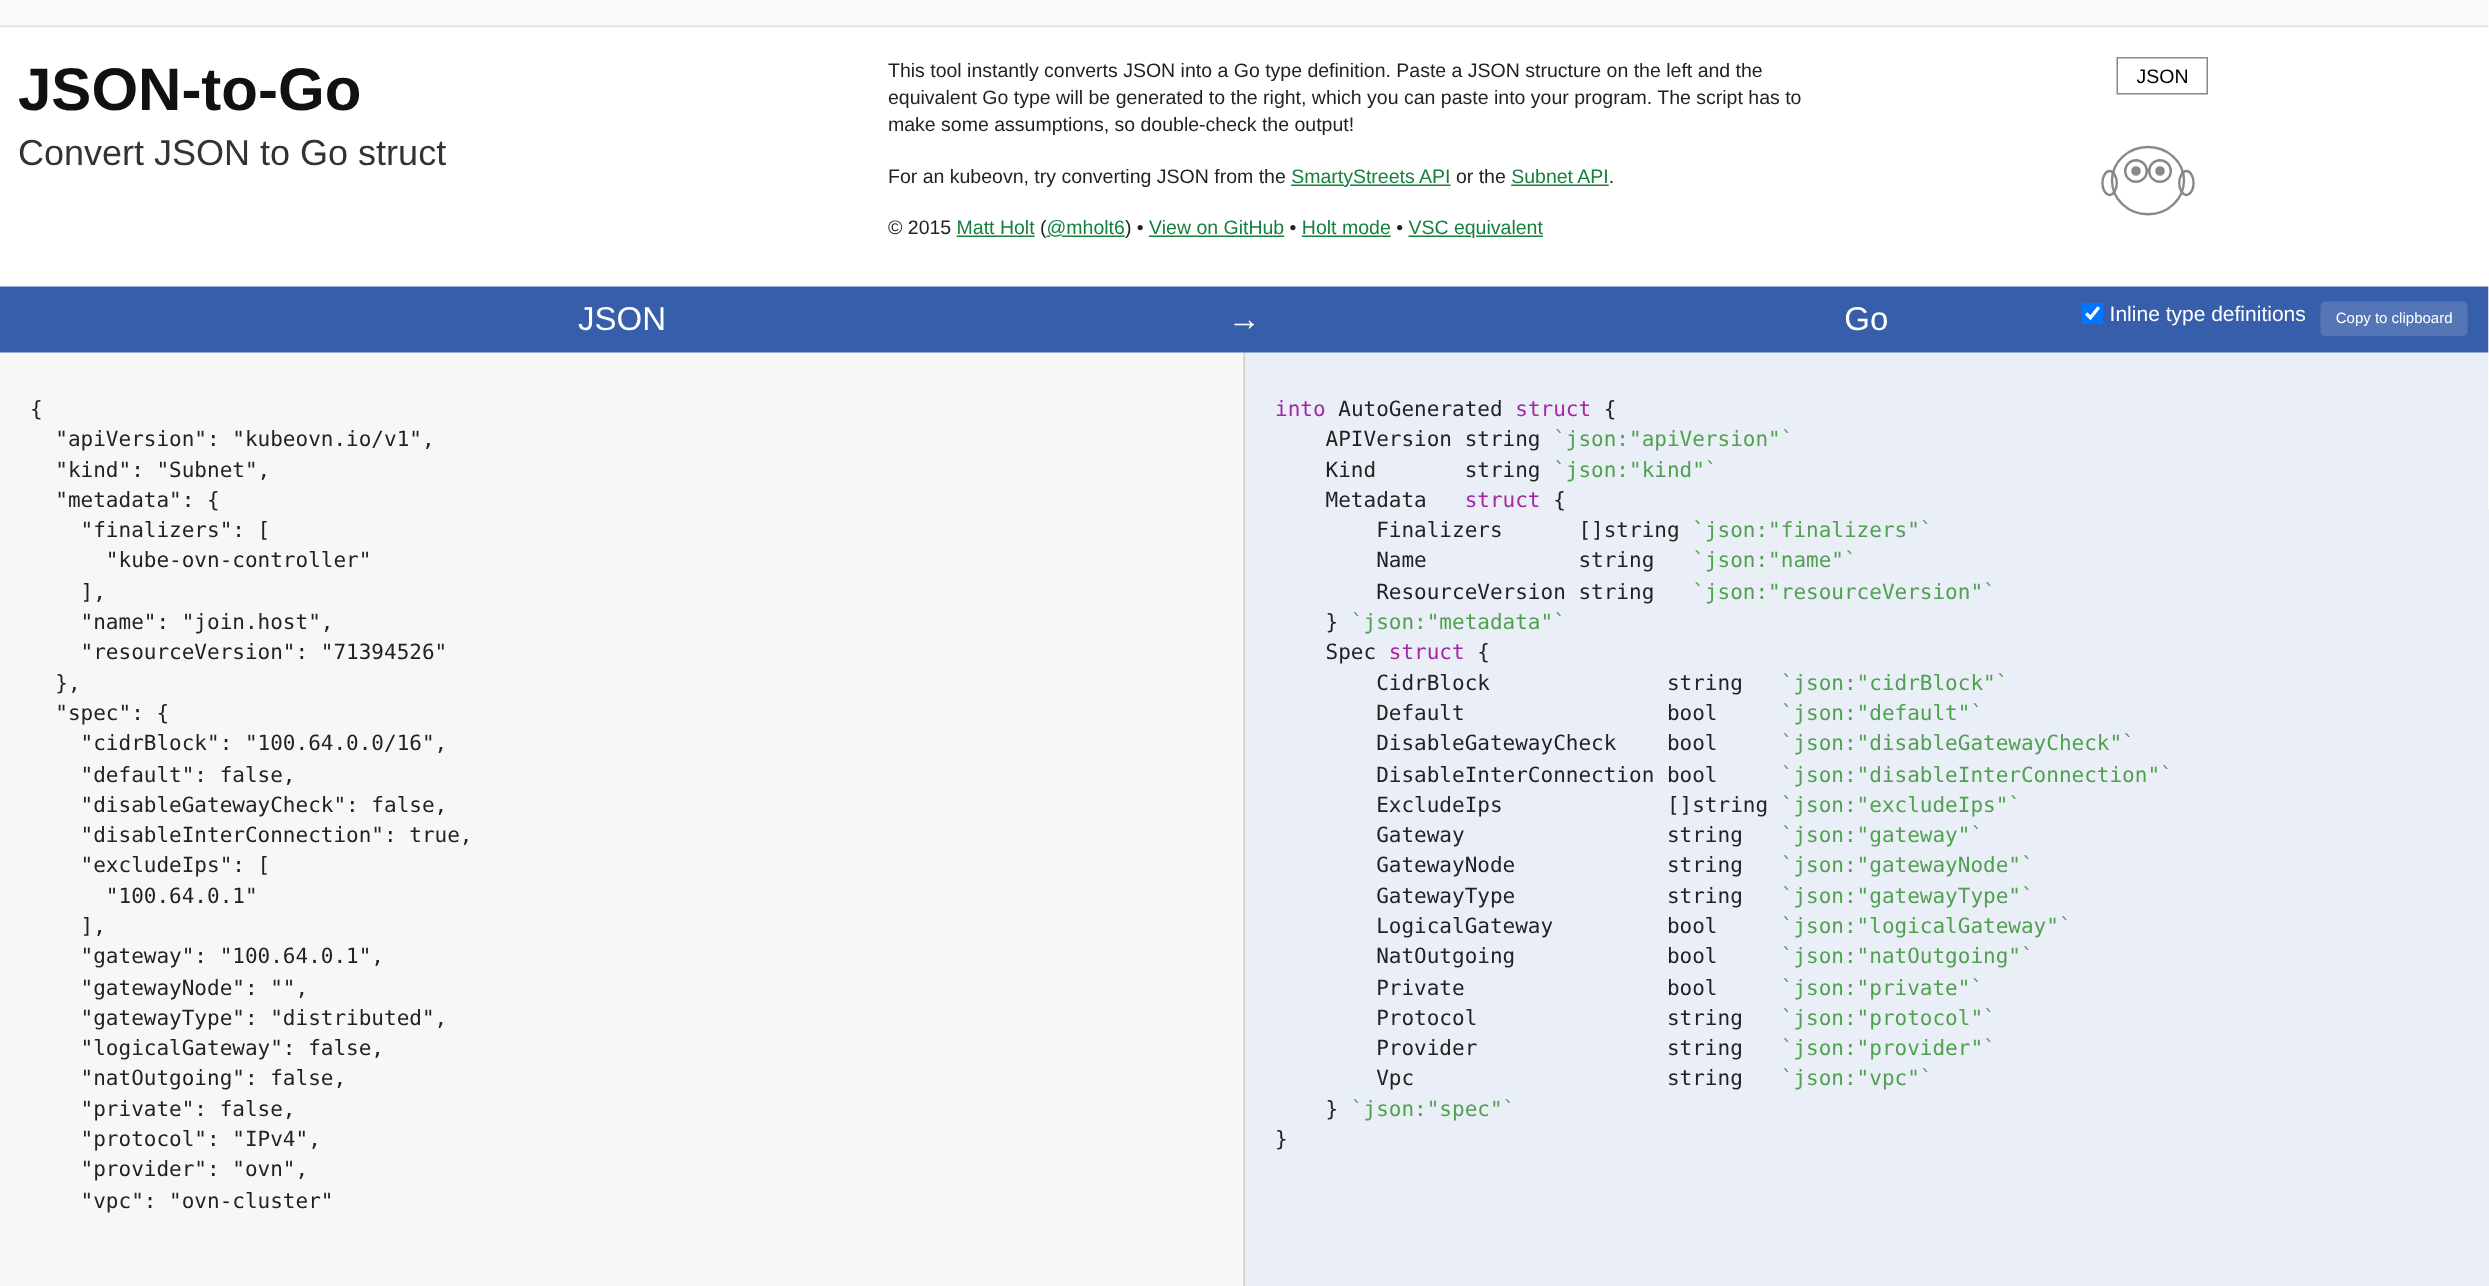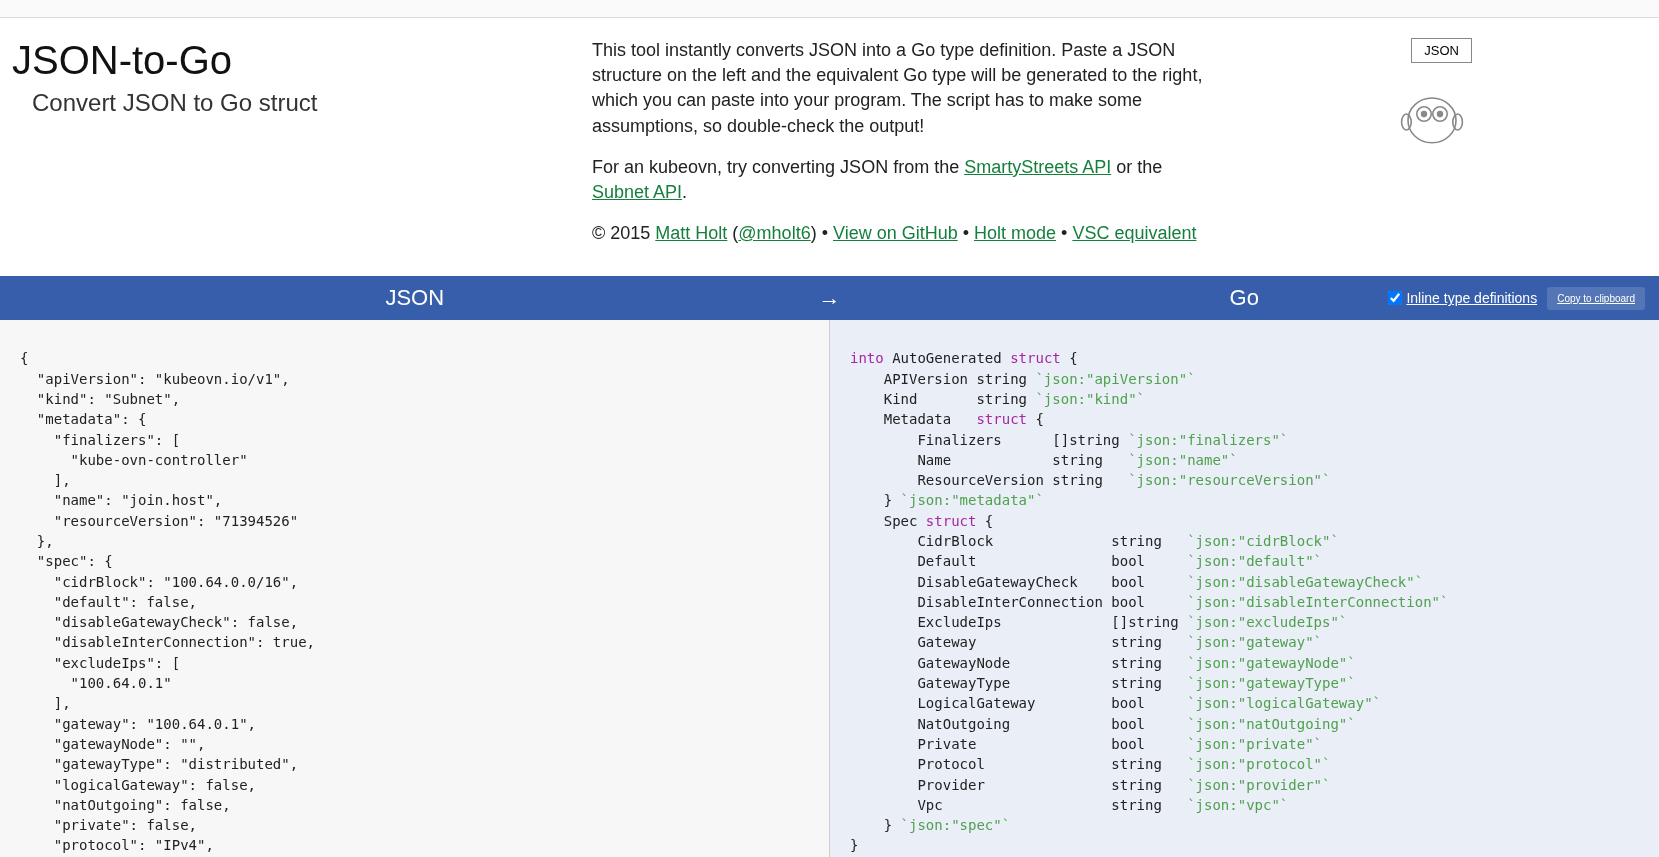--- a/index.html
+++ b/index.html
@@ -1,32 +1,32 @@
 <!DOCTYPE html>
 <html><head>
 <meta charset="utf-8">
 <style>
 * { margin: 0; padding: 0; box-sizing: border-box; }
 body { font-family: "Segoe UI", Arial, sans-serif; background: #fff; color: #222; }
 .top-strip { height: 18px; border-bottom: 1px solid #ddd; background: #fafafa; }
 .header { display: flex; padding: 20px 12px 14px 12px; gap: 60px; }
 .header-left { flex: 0 0 520px; }
-.title { font-size: 40px; font-weight: 400; color: #111; }
-.subtitle { font-size: 24px; font-weight: 400; color: #333; margin-top: 6px; margin-left: 20px; }
-.header-mid { flex: 1; font-size: 18px; color: #222; line-height: 1.4; max-width: 620px; }
+.title { font-size: 40px; font-weight: 700; color: #111; }
+.subtitle { font-size: 24px; font-weight: 400; color: #333; margin-top: 6px; }
+.header-mid { flex: 1; font-size: 13px; color: #222; line-height: 1.4; max-width: 620px; }
 .header-mid p { margin-bottom: 16px; }
 .header-mid a { color: #15803d; }
 .header-right { flex: 0 0 200px; display: flex; flex-direction: column; align-items: flex-end; }
 .json-btn { border: 1px solid #888; background: #fff; padding: 4px 12px; font-size: 13px; margin-bottom: 16px; }
 .gopher { width: 80px; height: 70px; }
 .gopher svg { width: 100%; height: 100%; }
 .band { background: #375eab; color: #fff; height: 44px; display: flex; align-items: center; position: relative; }
 .band-left, .band-right { flex: 1; display: flex; align-items: center; justify-content: center; font-size: 22px; font-weight: 400; position: relative; }
 .arrow { position: absolute; left: 50%; transform: translateX(-50%); font-size: 22px; color: #fff; }
-.controls { position: absolute; right: 14px; display: flex; align-items: center; gap: 10px; font-size: 14px; text-decoration: underline; }
+.controls { position: absolute; right: 14px; display: flex; align-items: flex-start; gap: 10px; font-size: 14px; }
 .checkbox-wrap { display: flex; align-items: center; gap: 4px; }
 .checkbox-wrap input { width: 14px; height: 14px; }
 .copy-btn { background: rgba(255,255,255,0.15); border: none; color: #fff; padding: 6px 10px; font-size: 10px; border-radius: 3px; cursor: pointer; }
 .panes { display: flex; height: calc(857px - 18px - 166px - 44px); }
 .pane { flex: 1; overflow: auto; font-family: Consolas, Menlo, monospace; font-size: 14px; line-height: 1.45; padding: 28px 20px 20px 20px; white-space: pre; }
 .pane-left { background: #f7f7f7; color: #222; border-right: 1px solid #ccc; }
 .pane-right { background: #e9eef7; color: #222; }
 .kw { color: #a626a4; }
 .tag { color: #50a14f; }
 .pane::-webkit-scrollbar { width: 16px; }

